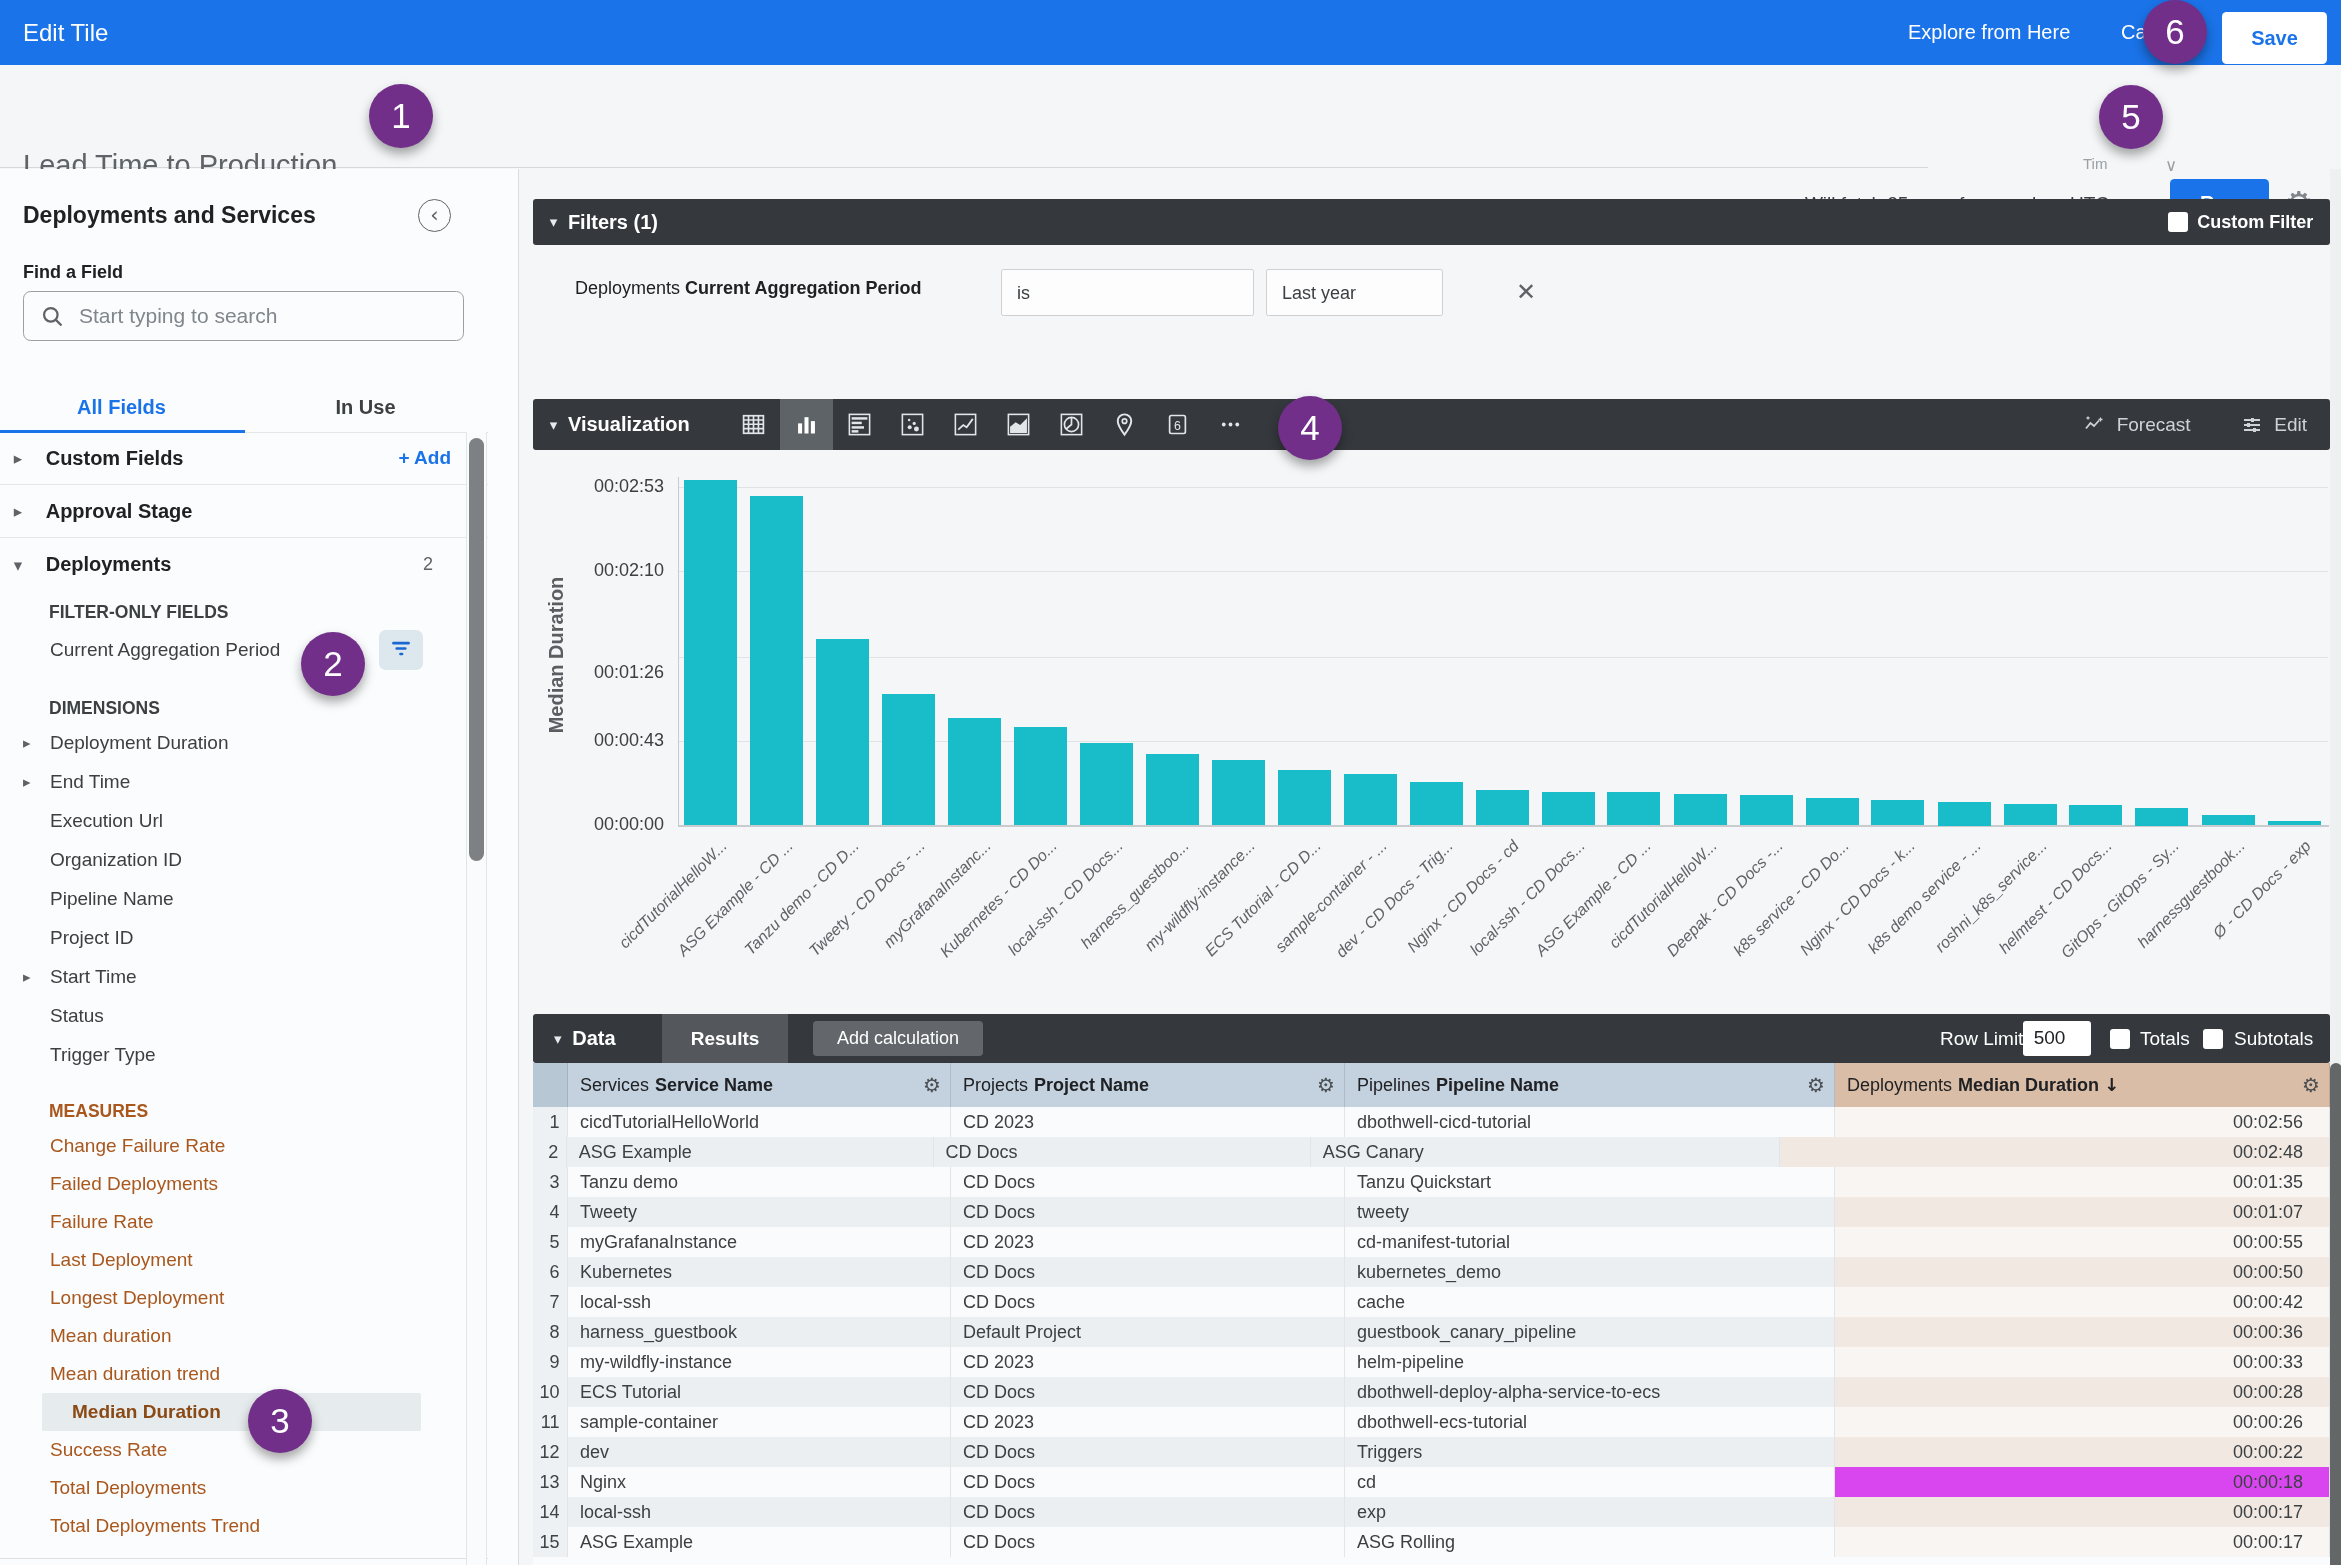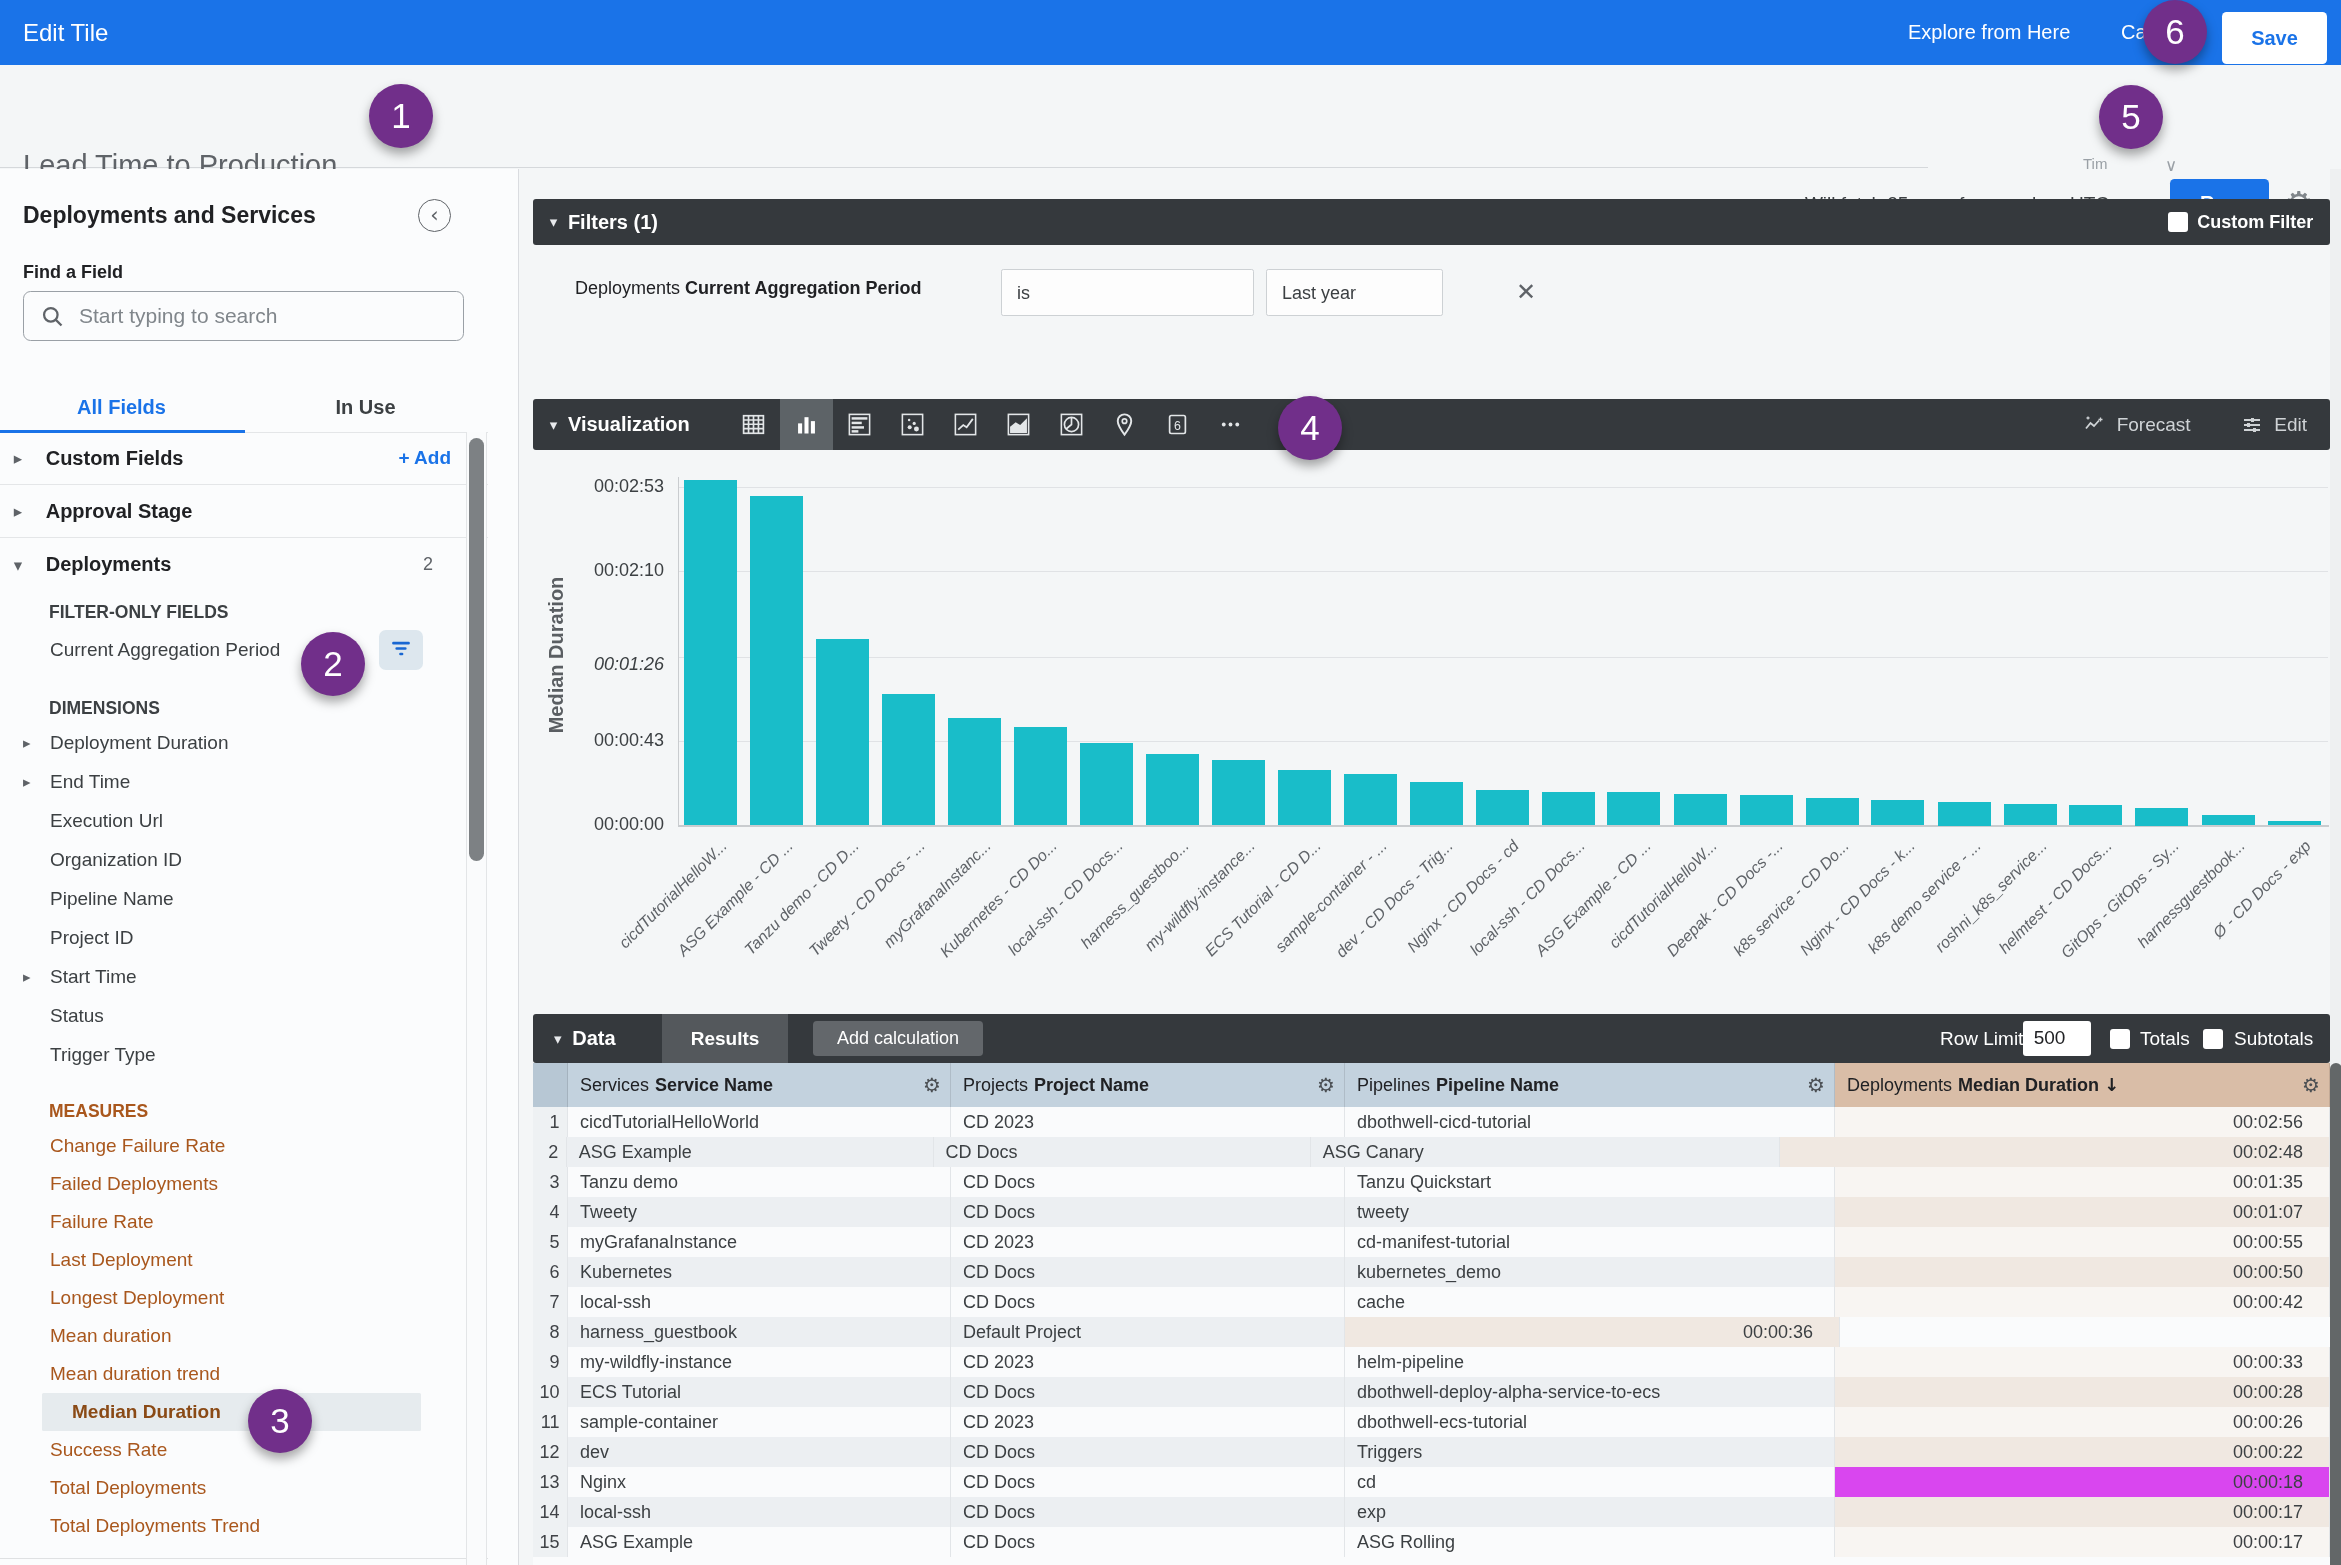--- a/index.html
+++ b/index.html
@@ -415,21 +415,21 @@
 </div>
 
 <div id="chart">
   <span id="y-title">Median Duration</span>
   <div id="grid-layer">
       <div class="gridline" style="top: 37px;"></div>
       <div class="ytick" style="top: 26px;">00:02:53</div>
       <div class="gridline" style="top: 121px;"></div>
       <div class="ytick" style="top: 110px;">00:02:10</div>
       <div class="gridline" style="top: 207px;"></div>
-      <div class="ytick" style="top: 204px; font-style: italic;">00:01:26</div>
+      <div class="ytick" style="top: 212px;">00:01:26</div>
       <div class="gridline" style="top: 291px;"></div>
       <div class="ytick" style="top: 280px;">00:00:43</div>
       <div class="gridline" style="top: 375px;"></div>
       <div class="ytick" style="top: 364px;">00:00:00</div>
     </div>
   <div id="y-axis-line"></div>
   <div id="x-axis-line"></div>
   <div id="bars-layer">
       <div class="bar" style="left: 151px; width: 53px; top: 30px; height: 345px;"></div>
       <div class="bar" style="left: 217px; width: 53px; top: 46px; height: 329px;"></div>
@@ -572,20 +572,21 @@
         <div class="td gutter" style="width: 35px;">7</div>
         <div class="td" style="width: 383px; background: rgb(250, 251, 252);">local-ssh</div>
         <div class="td" style="width: 394px; background: rgb(250, 251, 252);">CD Docs</div>
         <div class="td" style="width: 490px; background: rgb(250, 251, 252);">cache</div>
         <div class="td dur" style="width: 495px; background: rgb(248, 245, 242);">00:00:42</div>
       </div>
       <div class="tr">
         <div class="td gutter" style="width: 35px;">8</div>
         <div class="td" style="width: 383px; background: rgb(236, 239, 242);">harness_guestbook</div>
         <div class="td" style="width: 394px; background: rgb(236, 239, 242);">Default Project</div>
+        <div class="td" style="width: 490px; background: rgb(236, 239, 242);">guestbook_canary_pipeline</div>
         <div class="td dur" style="width: 495px; background: rgb(240, 232, 225);">00:00:36</div>
       </div>
       <div class="tr">
         <div class="td gutter" style="width: 35px;">9</div>
         <div class="td" style="width: 383px; background: rgb(250, 251, 252);">my-wildfly-instance</div>
         <div class="td" style="width: 394px; background: rgb(250, 251, 252);">CD 2023</div>
         <div class="td" style="width: 490px; background: rgb(250, 251, 252);">helm-pipeline</div>
         <div class="td dur" style="width: 495px; background: rgb(248, 245, 242);">00:00:33</div>
       </div>
       <div class="tr">

